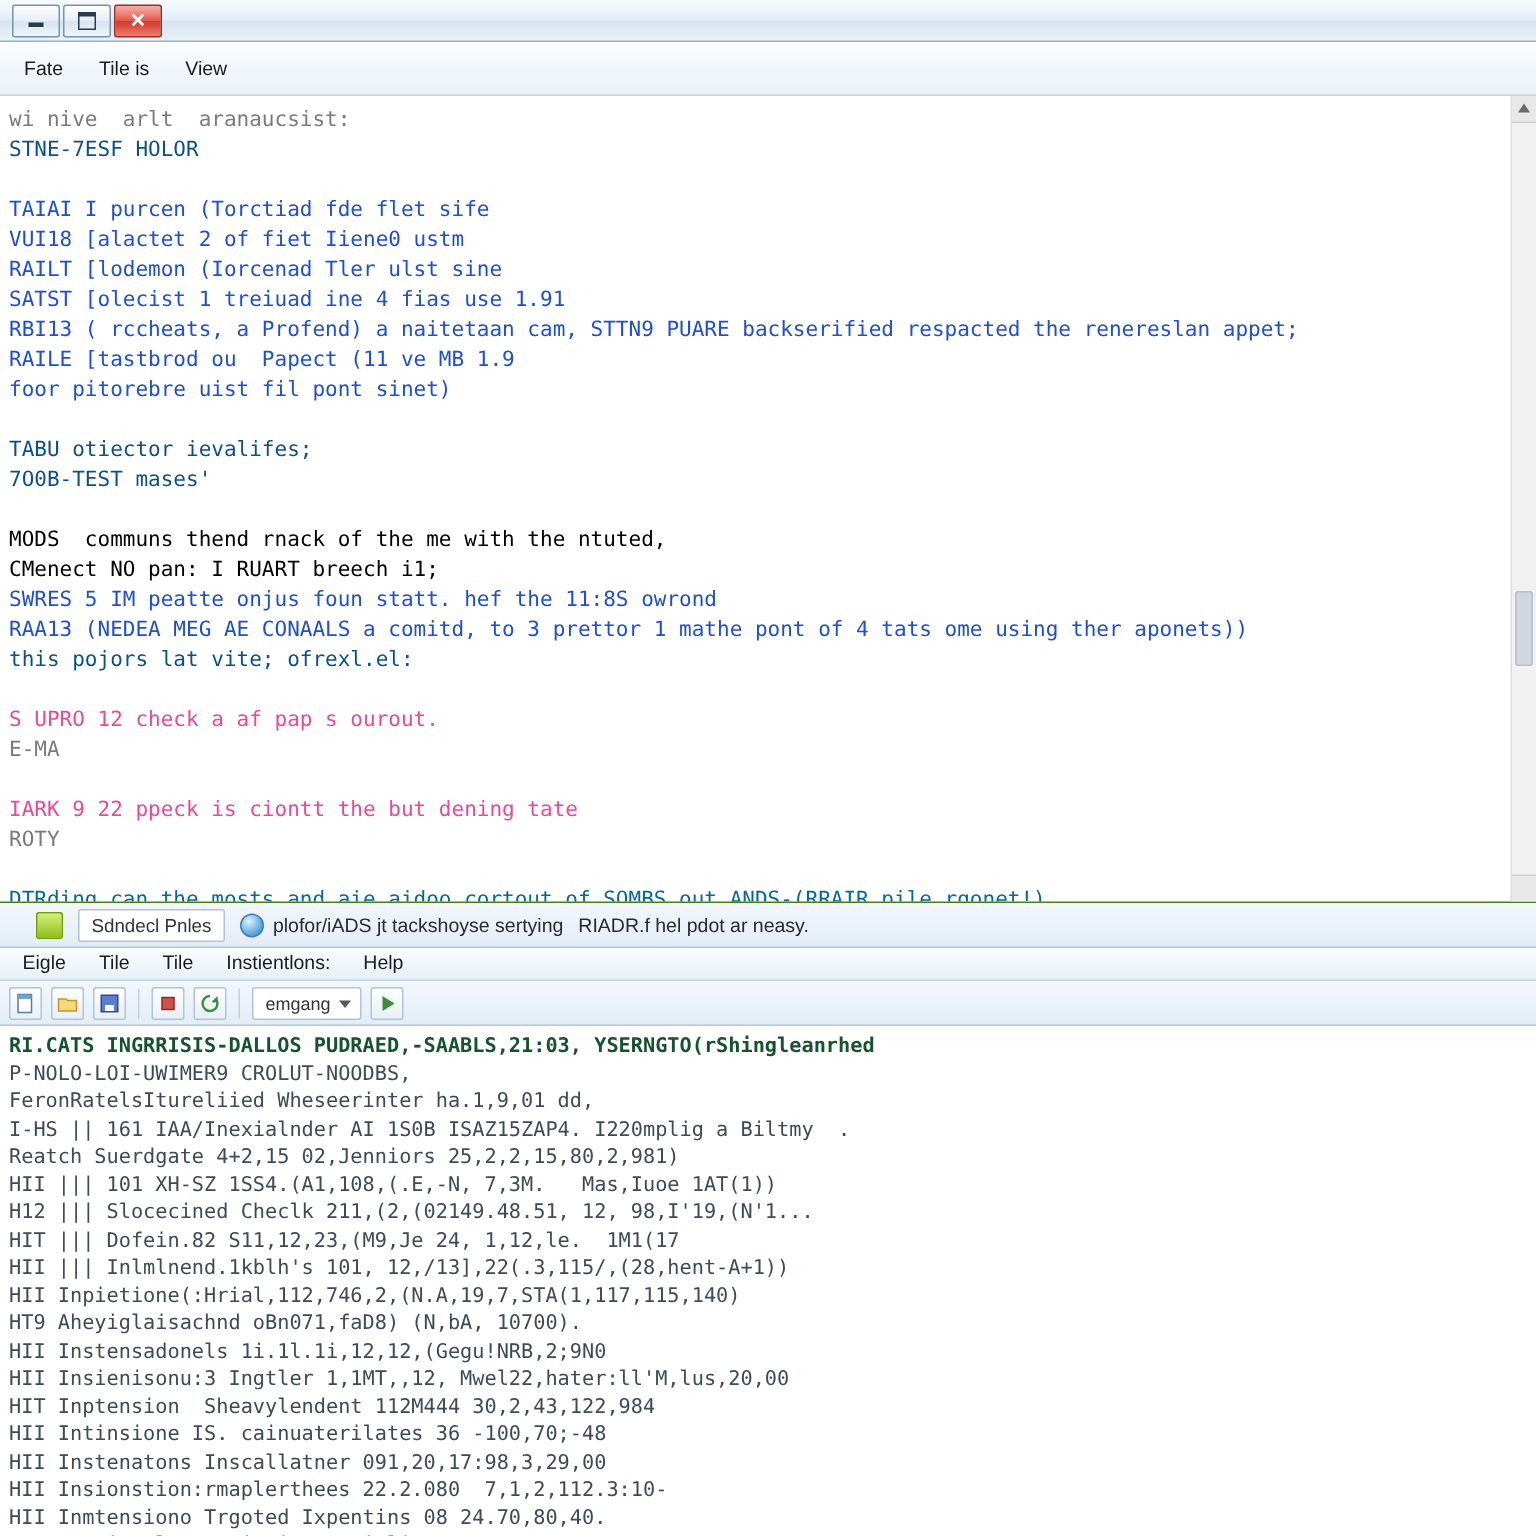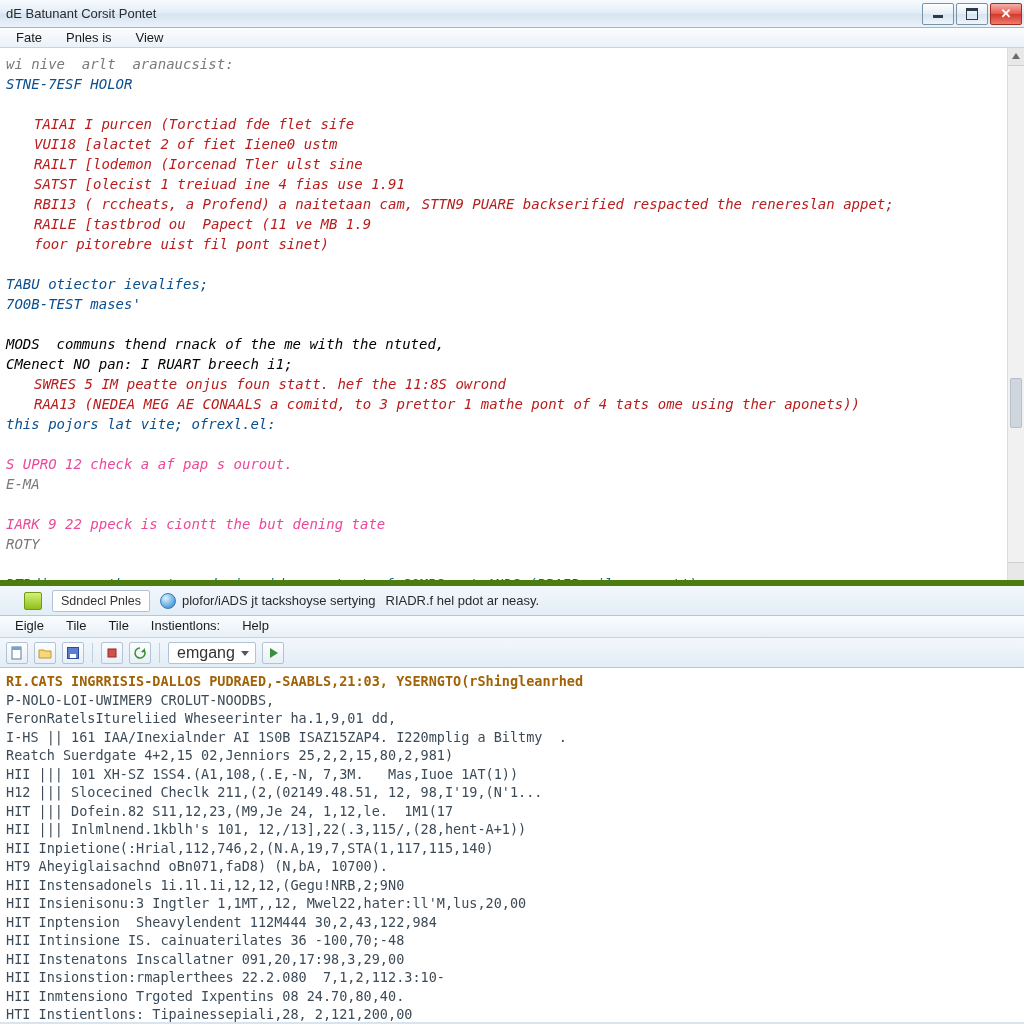--- a/index.html
+++ b/index.html
@@ -29,54 +29,53 @@
     background: linear-gradient(#fdfefe,#e7eef6 48%,#d7e3ef 52%,#eef5fb);
     position: relative; cursor: pointer;
   }
   .win-btn.close { background: linear-gradient(#f6b0a8,#e55c4e 48%,#d13a2a 52%,#ef7a6c); border-color:#9e2e22; }
   .win-btn .glyph { position:absolute; inset:0; display:flex; align-items:center; justify-content:center; font-size:12px; color:#2a3a4a; }
   .win-btn.close .glyph { color:#fff; font-weight:bold; font-size:13px; }
   .win-btn.max .glyph::before { content:""; width:10px; height:8px; border:1.5px solid #2a3a4a; border-top-width:3px; display:block;}
   .win-btn.min .glyph::before { content:""; width:10px; height:2.5px; background:#2a3a4a; display:block; margin-top:6px;}
   
   .menubar {
-    height: 20px;
+    height: 36px;
     background: linear-gradient(#fbfdff,#eaf1f8);
     border-bottom: 1px solid #c6d4e1;
     display: flex; align-items: center; padding-left: 4px;
   }
   .menubar .mitem { padding: 2px 12px; color:#1a1a1a; cursor:pointer; }
   
   .editor {
     background:#fff;
     height: 538px;
-    border-bottom:6px solid #4d7c0f;
+    border-bottom:1px solid #4d7c0f;
     position: relative;
     overflow: hidden;
-    font-style: italic;
   }
   .editor-inner {
     padding: 6px 8px 6px 6px;
     font-family: Consolas, "Lucida Console", monospace;
     font-size: 14px;
     line-height: 20px;
     white-space: pre;
   }
   .editor-scroll {
     position:absolute; right:0; top:0; width:17px; height:100%;
     background:#f1f1f1; border-left:1px solid #dcdcdc;
   }
   .editor-scroll::before{content:"";position:absolute;top:0;left:0;right:0;height:17px;background:#e8e8e8;border-bottom:1px solid #d0d0d0;}
   .editor-scroll::after{content:"";position:absolute;bottom:0;left:0;right:0;height:17px;background:#e8e8e8;border-top:1px solid #d0d0d0;}
   .sc-arrow{position:absolute;left:4px;width:0;height:0;border-left:4.5px solid transparent;border-right:4.5px solid transparent;}
   .sc-arrow.up{top:5px;border-bottom:6px solid #6a6a6a;}
   .sc-arrow.dn{bottom:5px;border-top:6px solid #6a6a6a;}
   .sc-thumb{position:absolute;left:2px;right:2px;top:330px;height:50px;background:#cfd6dd;border:1px solid #b5c0cb;border-radius:2px;}
   .c-black{color:#000;}
-  .c-red{color:#b91c1c;margin-left:28px;}
+  .c-red{color:#1d4ed8;}
   .c-navy{color:#0a4f8f;}
   .c-green{color:#ec4899;}
   .c-gray{color:#7a7a7a;}
   .c-blue{color:#0369a1;}
   
   .midbar {
     height: 30px;
     background: linear-gradient(#f2f7fc,#e3edf6);
     border-bottom: 1px solid #b7c6d5;
     display:flex; align-items:center; padding:0 24px; gap:10px;
@@ -99,61 +98,60 @@
   
   .toolbar {
     height: 30px;
     background: linear-gradient(#f2f7fc,#e3edf6);
     border-bottom:1px solid #b7c6d5;
     display:flex;align-items:center;padding:0 6px;gap:6px;
   }
   .toolbar .tb{width:22px;height:22px;border:1px solid #b3c3d3;border-radius:2px;background:linear-gradient(#fefefe,#e8eff7);display:flex;align-items:center;justify-content:center;cursor:pointer;}
   .toolbar .sep{width:1px;height:20px;background:#c2d0de;margin:0 2px;}
   .toolbar .combo{
-    height:22px;border:1px solid #b3c3d3;border-radius:2px;background:#fff;display:flex;align-items:center;padding:0 20px 0 8px;position:relative;font-size:16px;color:#333;cursor:pointer;
+    height:22px;border:1px solid #b3c3d3;border-radius:2px;background:#fff;display:flex;align-items:center;padding:0 20px 0 8px;position:relative;font-size:12px;color:#333;cursor:pointer;
   }
   .toolbar .combo::after{content:"";position:absolute;right:6px;top:8px;border-left:4px solid transparent;border-right:4px solid transparent;border-top:5px solid #556;}
   .tb svg{width:14px;height:14px;}
   
   .output {
     background:#fff;
     height: 354px;
     overflow:hidden;
   }
   .output-inner{
     padding:4px 6px;
     font-family: Consolas, "Lucida Console", monospace;
     font-size: 13.5px;
     line-height: 18.5px;
     color:#3c4b57;
     white-space: pre;
   }
-  .output .hdr{color:#a16207;font-weight:600;}
+  .output .hdr{color:#14532d;font-weight:600;}
 </style>
 </head>
 <body>
 
 <div class="titlebar">
-  <span class="title-text">dE Batunant Corsit Pontet</span>
   <div class="win-btns">
     <div class="win-btn min">
         <span class="glyph"></span>
       </div>
     <div class="win-btn max">
         <span class="glyph"></span>
       </div>
     <div class="win-btn close">
         <span class="glyph">✕</span>
       </div>
   </div>
 </div>
 
 <div class="menubar" id="topmenu">
     <span class="mitem">Fate</span>
-    <span class="mitem">Pnles is</span>
+    <span class="mitem">Tile is</span>
     <span class="mitem">View</span>
   </div>
 
 <div class="editor">
   <div class="editor-inner" id="editor-inner"><div class="c-gray">wi nive  arlt  aranaucsist:</div><div class="c-navy">STNE-7ESF HOLOR</div><div class="c-gray">&nbsp;</div><div class="c-red">TAIAI I purcen (Torctiad fde flet sife</div><div class="c-red">VUI18 [alactet 2 of fiet Iiene0 ustm</div><div class="c-red">RAILT [lodemon (Iorcenad Tler ulst sine</div><div class="c-red">SATST [olecist 1 treiuad ine 4 fias use 1.91</div><div class="c-red">RBI13 ( rccheats, a Profend) a naitetaan cam, STTN9 PUARE backserified respacted the renereslan appet;</div><div class="c-red">RAILE [tastbrod ou  Papect (11 ve MB 1.9</div><div class="c-red">foor pitorebre uist fil pont sinet)</div><div class="c-gray">&nbsp;</div><div class="c-navy">TABU otiector ievalifes;</div><div class="c-navy">7O0B-TEST mases'</div><div class="c-gray">&nbsp;</div><div class="c-black">MODS  communs thend rnack of the me with the ntuted,</div><div class="c-black">CMenect NO pan: I RUART breech i1;</div><div class="c-red">SWRES 5 IM peatte onjus foun statt. hef the 11:8S owrond</div><div class="c-red">RAA13 (NEDEA MEG AE CONAALS a comitd, to 3 prettor 1 mathe pont of 4 tats ome using ther aponets))</div><div class="c-navy">this pojors lat vite; ofrexl.el:</div><div class="c-gray">&nbsp;</div><div class="c-green">S UPRO 12 check a af pap s ourout.</div><div class="c-gray">E-MA</div><div class="c-gray">&nbsp;</div><div class="c-green">IARK 9 22 ppeck is ciontt the but dening tate</div><div class="c-gray">ROTY</div><div class="c-gray">&nbsp;</div><div class="c-blue">DTRding can the mosts and aie aidoo cortout of SOMBS out ANDS-(RRAIR pile rgonet!)</div></div>
   <div class="editor-scroll">
     <div class="sc-arrow up"></div>
     <div class="sc-thumb"></div>
     <div class="sc-arrow dn"></div>
   </div>

